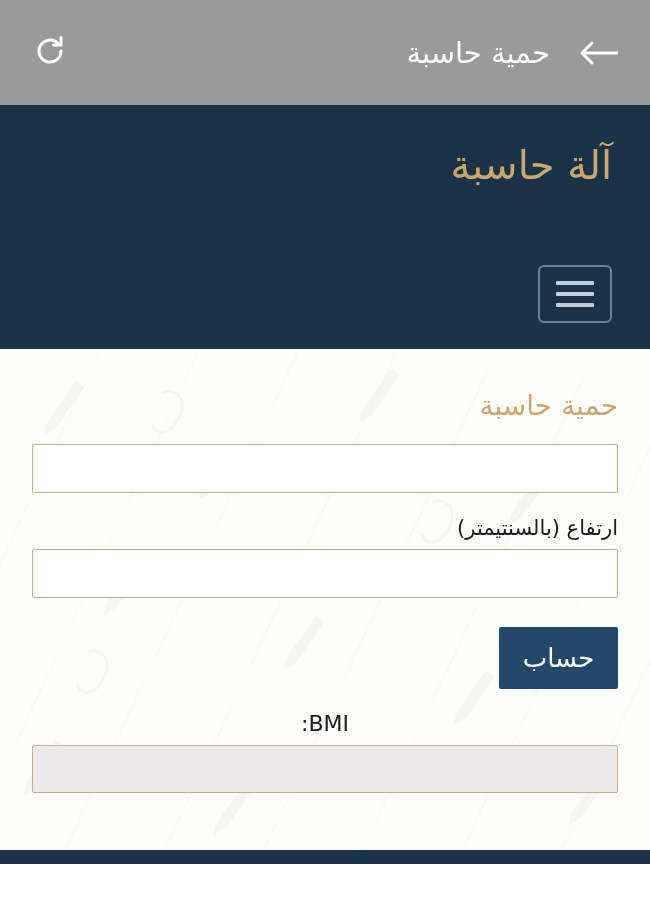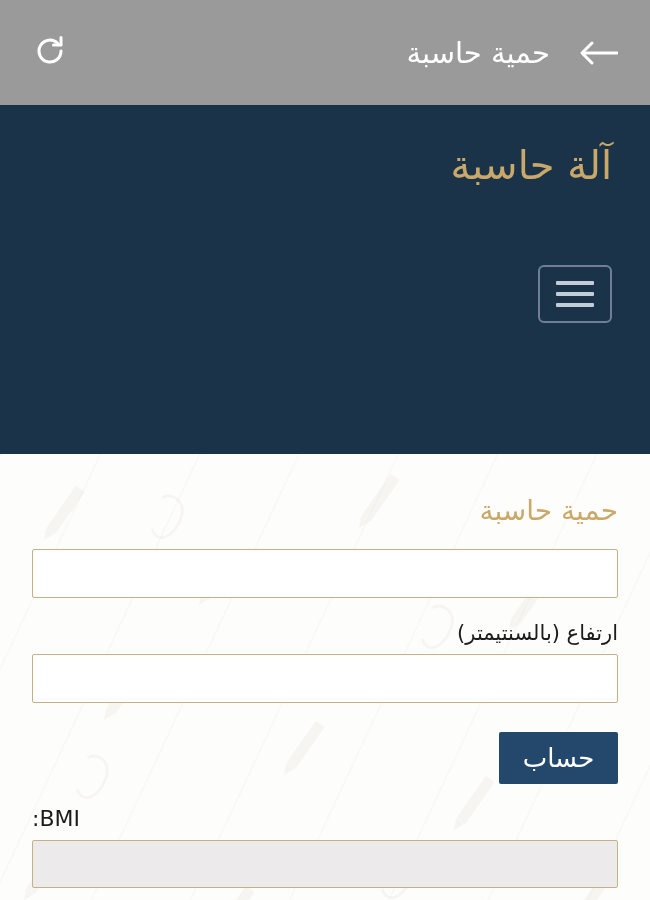--- a/index.html
+++ b/index.html
@@ -48,21 +48,21 @@
     width: 48px;
     height: 48px;
     display: flex;
     align-items: center;
     justify-content: center;
     order: 0;
   }
 
   
   .hero {
-    height: 349px;
+    height: 244px;
     background: #1b3348;
     box-sizing: border-box;
     padding: 36px 38px 0 38px;
     position: relative;
   }
   .hero-brand {
     color: #c9a86a;
     font-size: 40px;
     text-align: right;
     font-weight: 400;
@@ -174,29 +174,29 @@
     display: flex;
     justify-content: flex-start;
     margin: 6px 0 22px 0;
   }
   .calc-button {
     background: #23486b;
     color: #ffffff;
     border: none;
     border-radius: 2px;
     width: 119px;
-    height: 52px;
+    height: 62px;
     font-size: 26px;
     cursor: pointer;
     font-family: "DejaVu Sans", "Liberation Sans", sans-serif;
   }
   .result-label {
     color: #1c1c1c;
     font-size: 22px;
-    text-align: left;
+    text-align: center;
     margin-bottom: 9px;
     direction: rtl;
   }
   .result-input {
     width: 100%;
     height: 48px;
     box-sizing: border-box;
     border: 1px solid #c6b086;
     background: #eceaea;
     border-radius: 2px;

